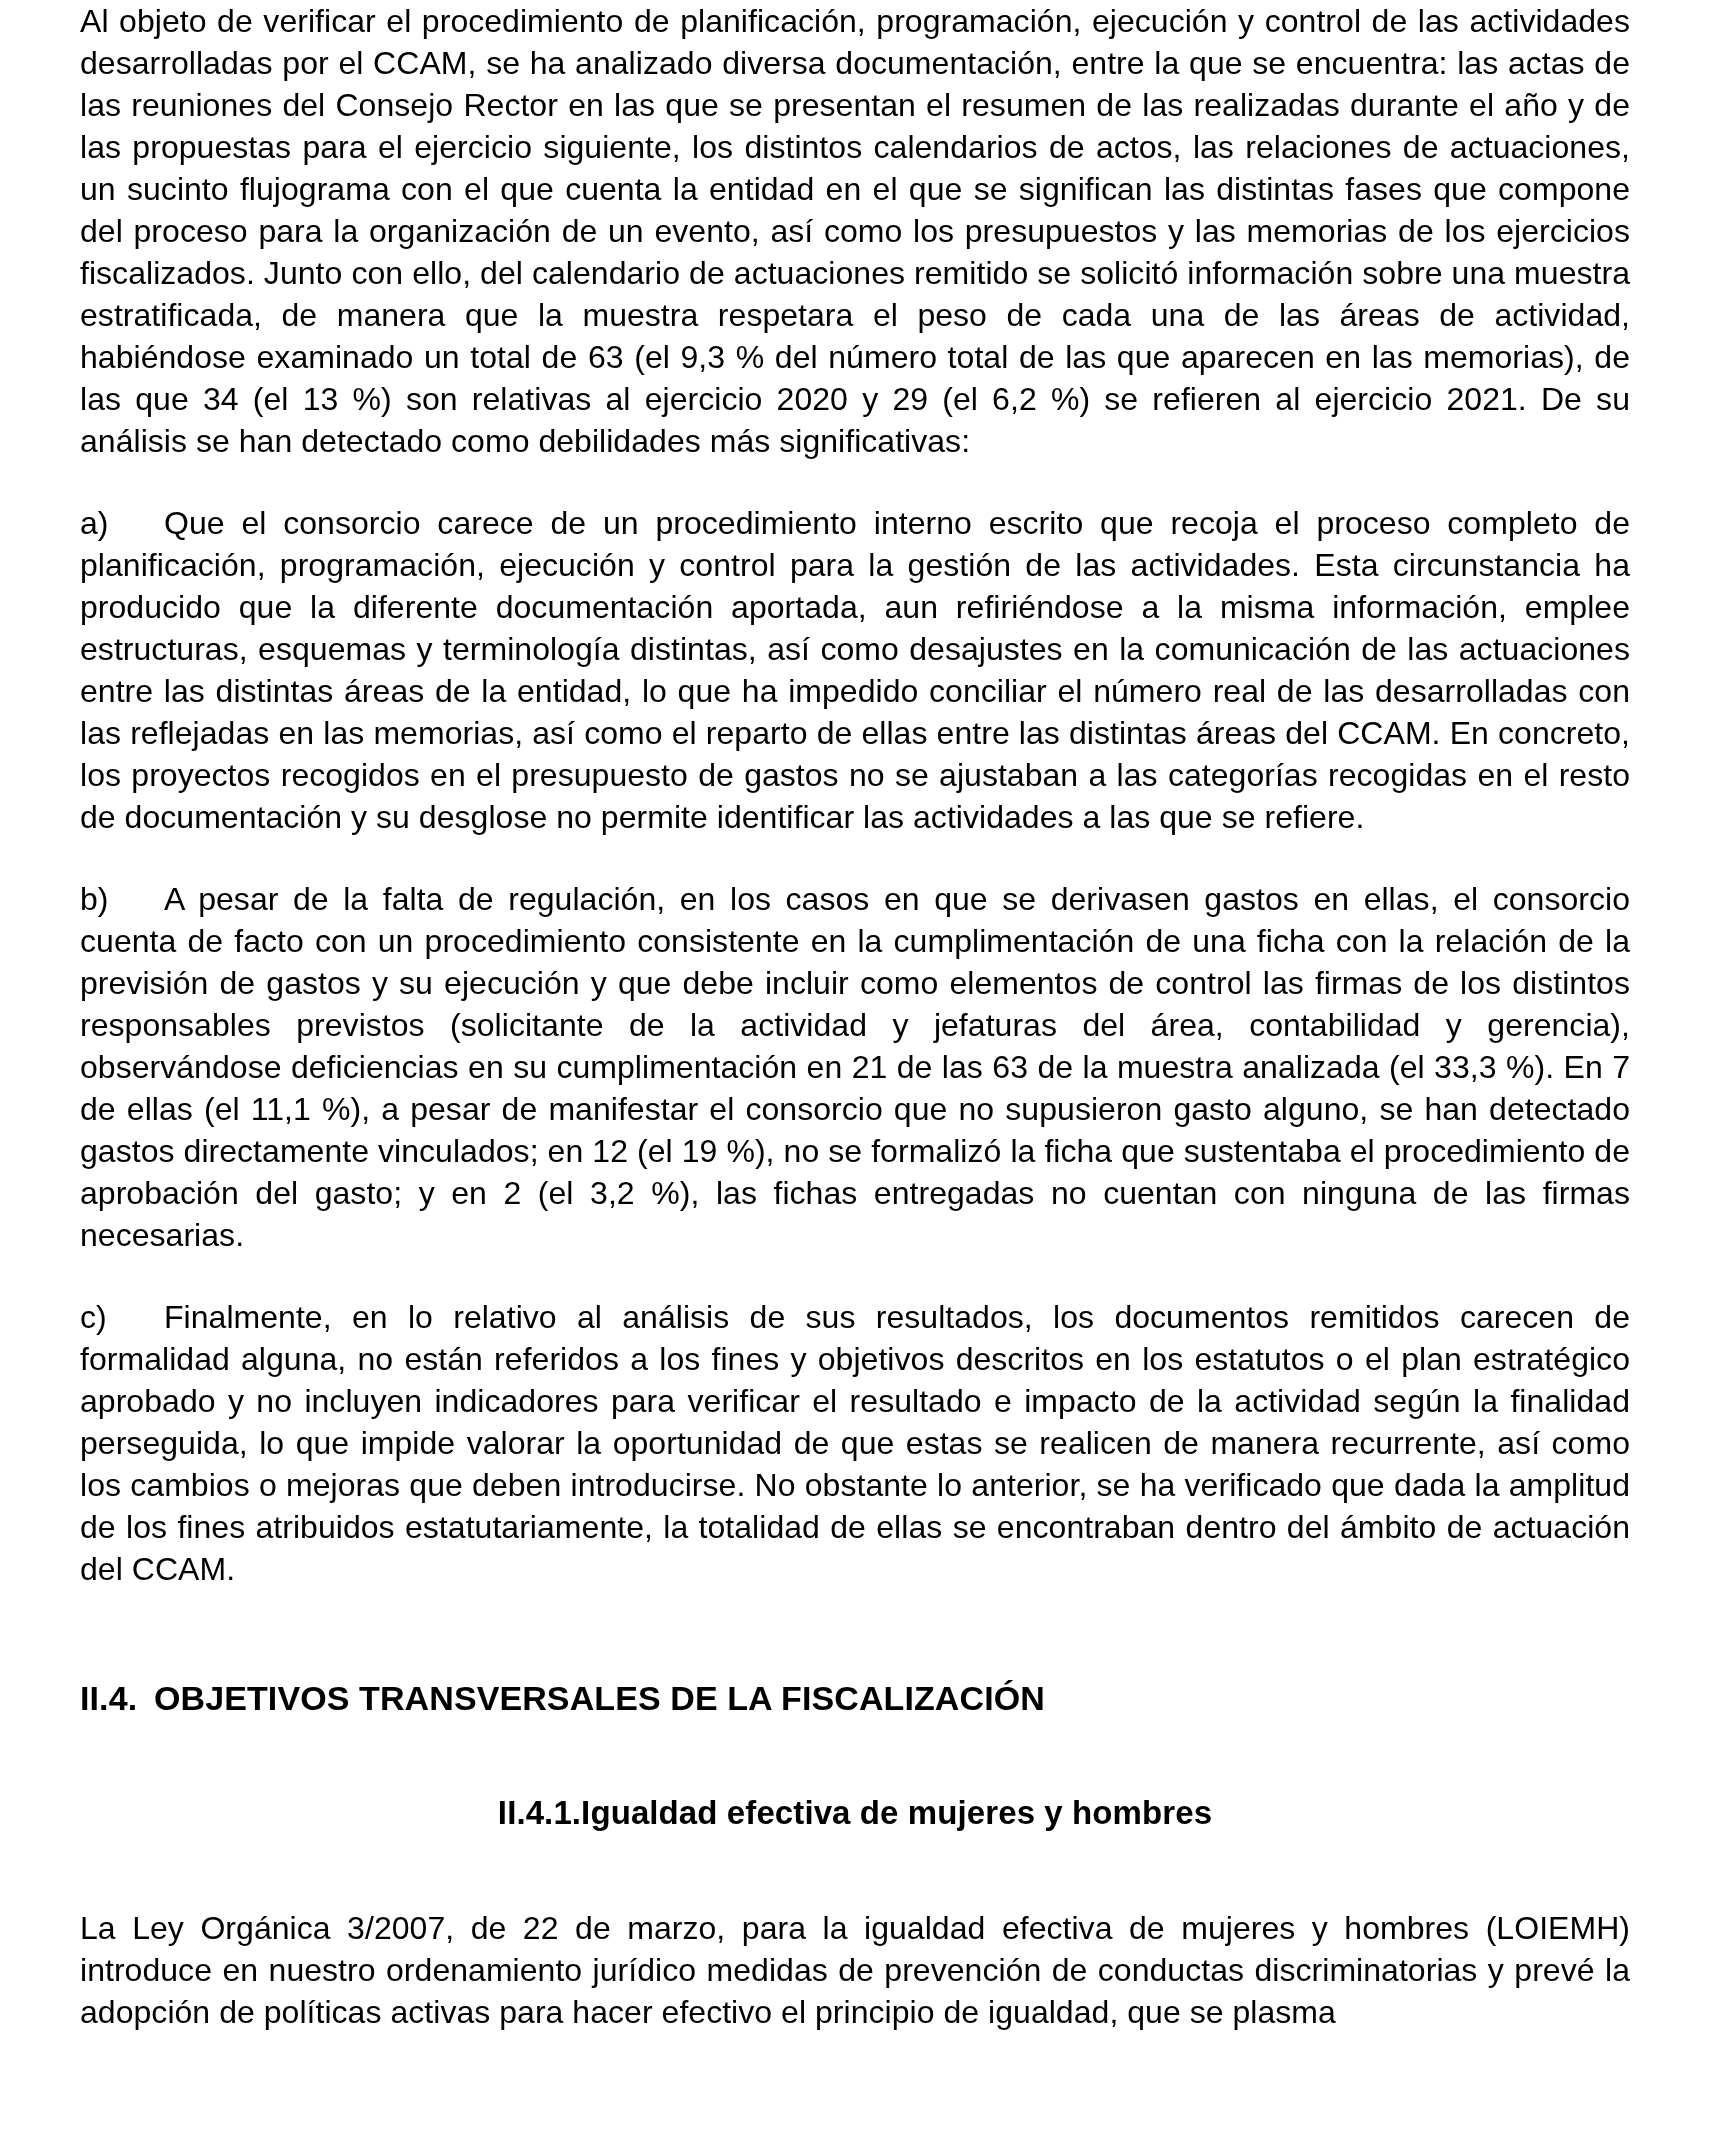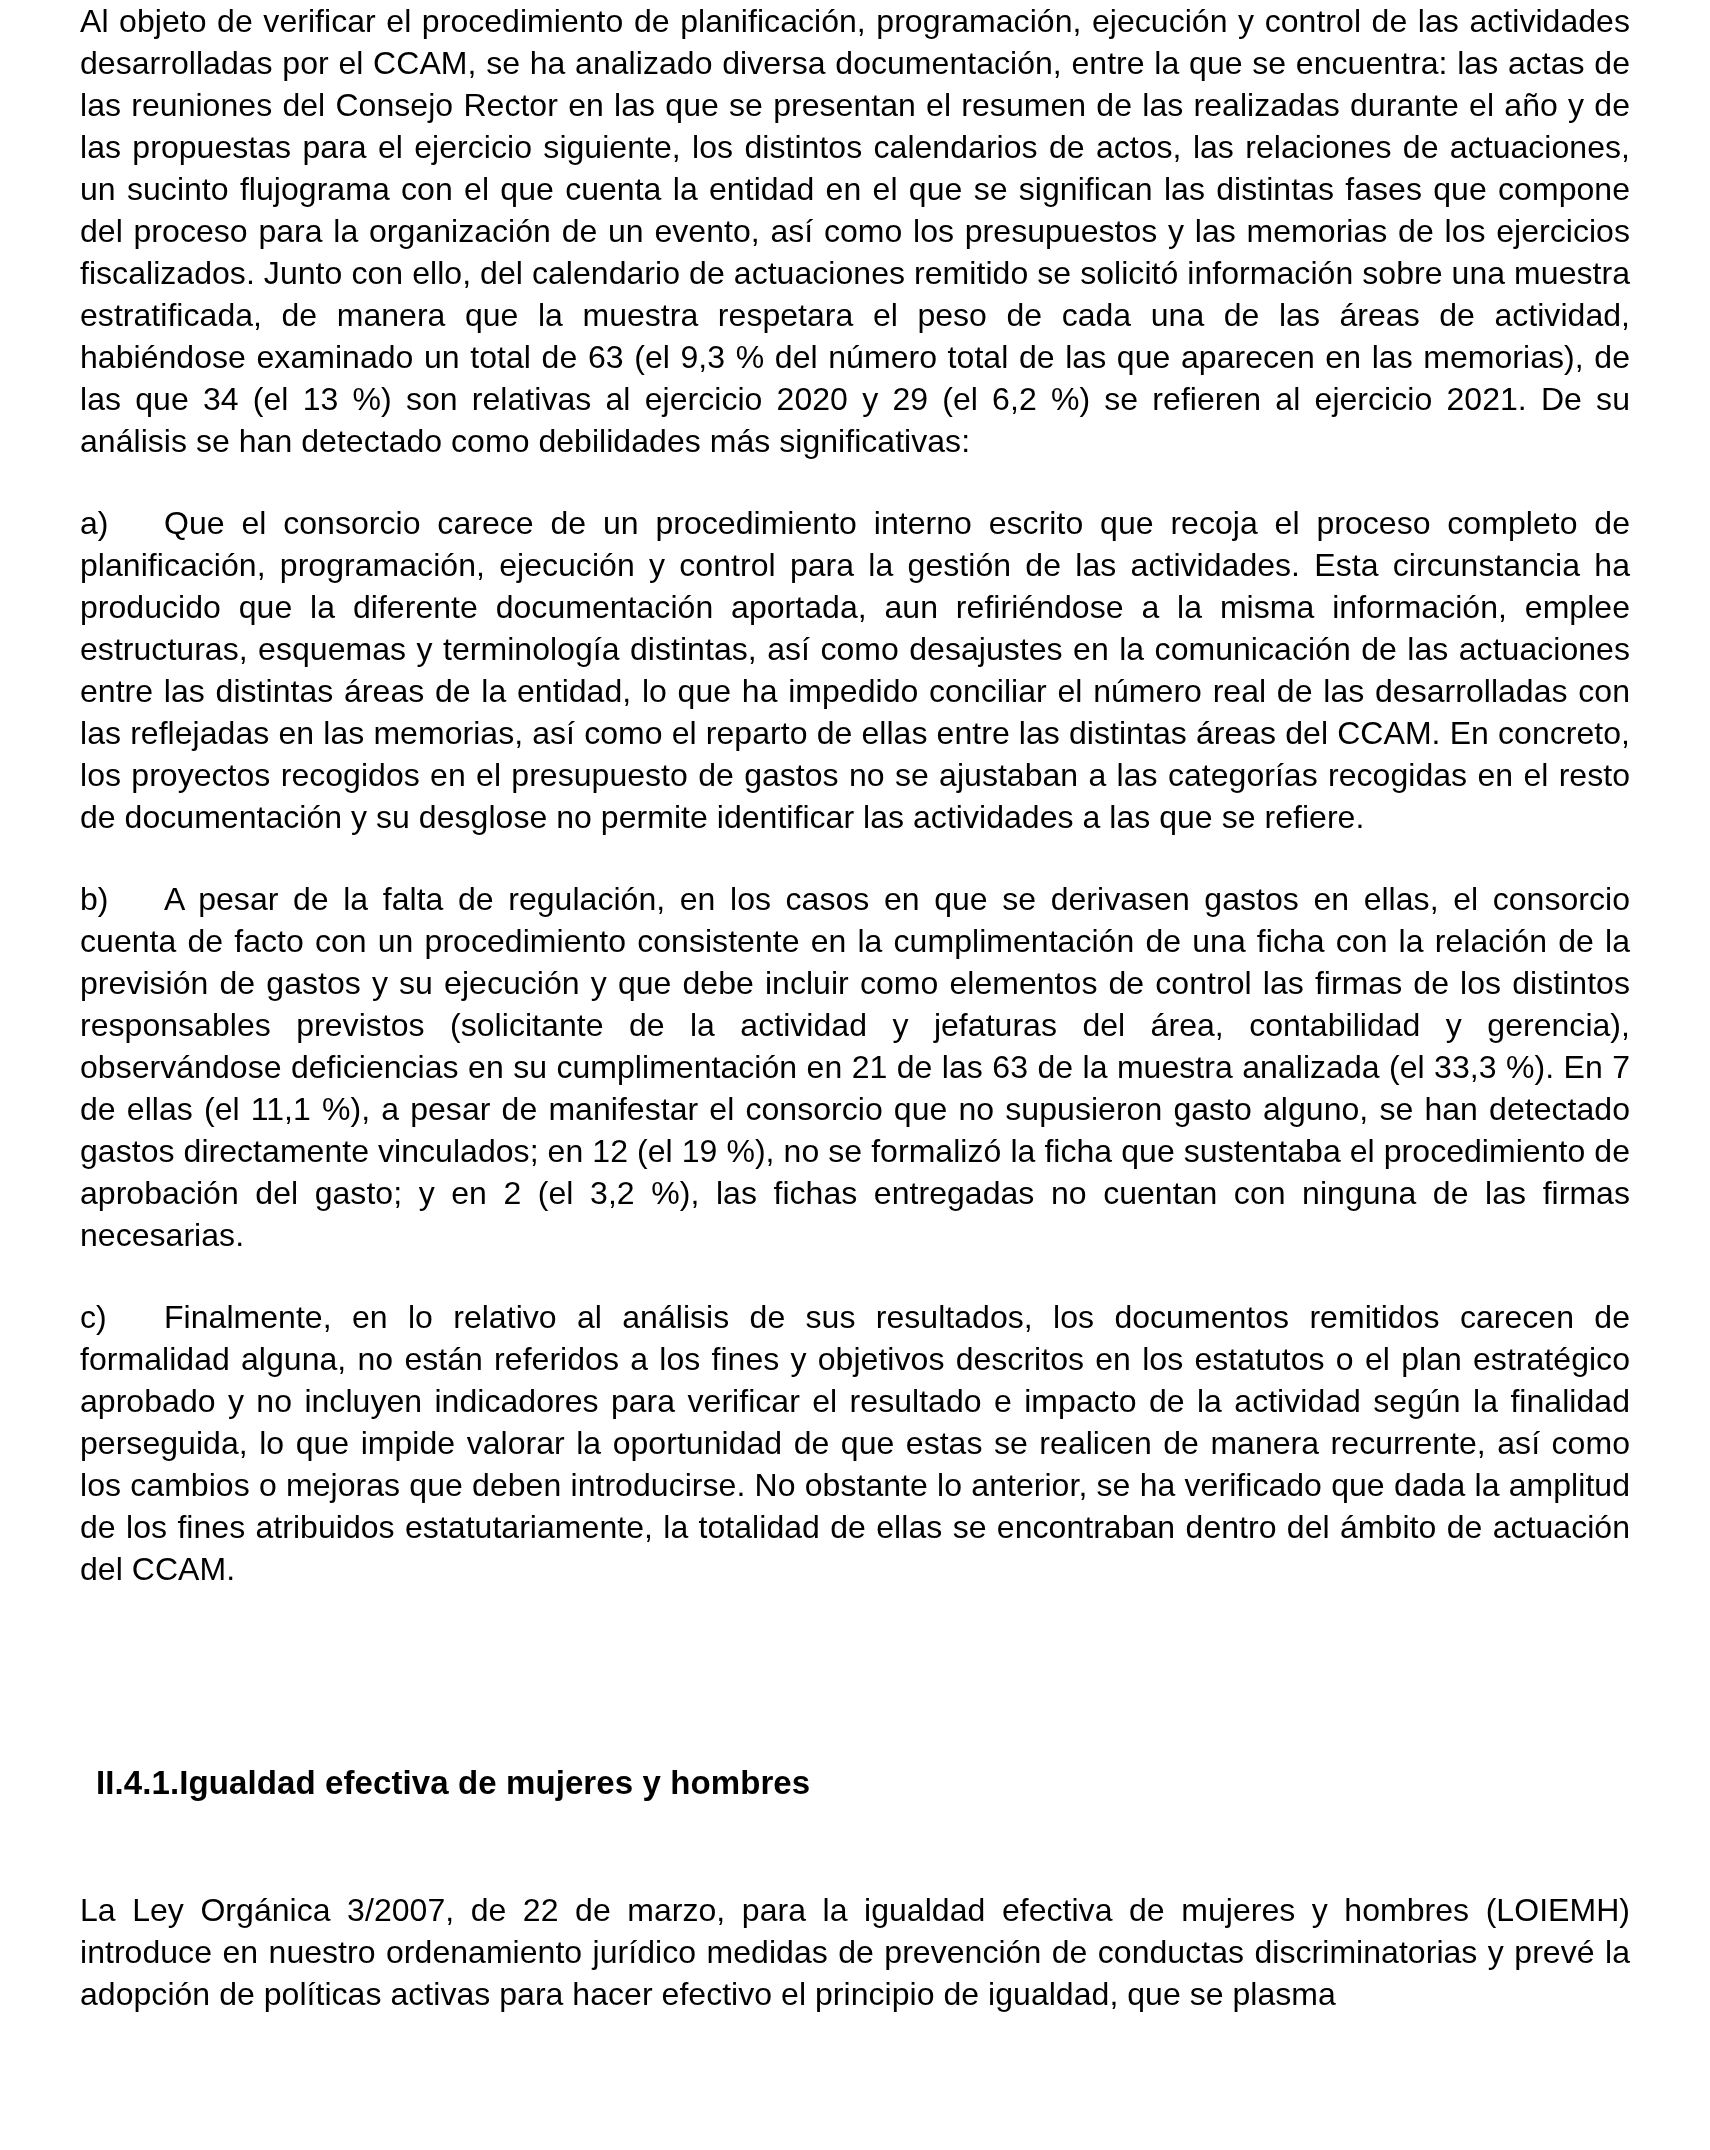--- a/index.html
+++ b/index.html
@@ -50,26 +50,26 @@
   h2.heading {
     margin: 0 0 0 0;
     padding: 0;
     font-size: 34px;
     line-height: 42px;
     font-weight: bold;
     text-align: left;
     letter-spacing: 0.1px;
   }
   h3.subheading {
-    margin: 16px;
+    margin: 4px;
     padding: 0;
     font-size: 33px;
     line-height: 42px;
     font-weight: bold;
-    text-align: left;
+    text-align: center;
     letter-spacing: 0.1px;
   }
   .h-num {
     display: inline-block;
     min-width: 74px;
   }
   .spacer-before-h2 { height: 47px; }
   .spacer-after-h2  { height: 69px; }
   .spacer-after-h3  { height: 69px; }
 </style>
@@ -83,20 +83,21 @@
     <p class="para">Al objeto de verificar el procedimiento de planificación, programación, ejecución y control de las actividades desarrolladas por el CCAM, se ha analizado diversa documentación, entre la que se encuentra: las actas de las reuniones del Consejo Rector en las que se presentan el resumen de las realizadas durante el año y de las propuestas para el ejercicio siguiente, los distintos calendarios de actos, las relaciones de actuaciones, un sucinto flujograma con el que cuenta la entidad en el que se significan las distintas fases que compone del proceso para la organización de un evento, así como los presupuestos y las memorias de los ejercicios fiscalizados. Junto con ello, del calendario de actuaciones remitido se solicitó información sobre una muestra estratificada, de manera que la muestra respetara el peso de cada una de las áreas de actividad, habiéndose examinado un total de 63 (el 9,3 % del número total de las que aparecen en las memorias), de las que 34 (el 13 %) son relativas al ejercicio 2020 y 29 (el 6,2 %) se refieren al ejercicio 2021. De su análisis se han detectado como debilidades más significativas:</p>
 
     <p class="para"><span class="marker">a)</span><span>Que el consorcio carece de un procedimiento interno escrito que recoja el proceso completo de planificación, programación, ejecución y control para la gestión de las actividades. Esta circunstancia ha producido que la diferente documentación aportada, aun refiriéndose a la misma información, emplee estructuras, esquemas y terminología distintas, así como desajustes en la comunicación de las actuaciones entre las distintas áreas de la entidad, lo que ha impedido conciliar el número real de las desarrolladas con las reflejadas en las memorias, así como el reparto de ellas entre las distintas áreas del CCAM. En concreto, los proyectos recogidos en el presupuesto de gastos no se ajustaban a las categorías recogidas en el resto de documentación y su desglose no permite identificar las actividades a las que se refiere.</span></p>
 
     <p class="para"><span class="marker">b)</span><span>A pesar de la falta de regulación, en los casos en que se derivasen gastos en ellas, el consorcio cuenta de facto con un procedimiento consistente en la cumplimentación de una ficha con la relación de la previsión de gastos y su ejecución y que debe incluir como elementos de control las firmas de los distintos responsables previstos (solicitante de la actividad y jefaturas del área, contabilidad y gerencia), observándose deficiencias en su cumplimentación en 21 de las 63 de la muestra analizada (el 33,3 %). En 7 de ellas (el 11,1 %), a pesar de manifestar el consorcio que no supusieron gasto alguno, se han detectado gastos directamente vinculados; en 12 (el 19 %), no se formalizó la ficha que sustentaba el procedimiento de aprobación del gasto; y en 2 (el 3,2 %), las fichas entregadas no cuentan con ninguna de las firmas necesarias.</span></p>
 
     <p class="para"><span class="marker">c)</span><span>Finalmente, en lo relativo al análisis de sus resultados, los documentos remitidos carecen de formalidad alguna, no están referidos a los fines y objetivos descritos en los estatutos o el plan estratégico aprobado y no incluyen indicadores para verificar el resultado e impacto de la actividad según la finalidad perseguida, lo que impide valorar la oportunidad de que estas se realicen de manera recurrente, así como los cambios o mejoras que deben introducirse. No obstante lo anterior, se ha verificado que dada la amplitud de los fines atribuidos estatutariamente, la totalidad de ellas se encontraban dentro del ámbito de actuación del CCAM.</span></p>
 
     <div class="spacer-before-h2"></div>
 
+    <h2 class="heading"><span class="h-num">II.4.</span><span>OBJETIVOS TRANSVERSALES DE LA FISCALIZACIÓN</span></h2>
 
     <div class="spacer-after-h2"></div>
 
     <h3 class="subheading"><span class="h-num">II.4.1.</span><span>Igualdad efectiva de mujeres y hombres</span></h3>
 
     <div class="spacer-after-h3"></div>
 
     <p class="para last">La Ley Orgánica 3/2007, de 22 de marzo, para la igualdad efectiva de mujeres y hombres (LOIEMH) introduce en nuestro ordenamiento jurídico medidas de prevención de conductas discriminatorias y prevé la adopción de políticas activas para hacer efectivo el principio de igualdad, que se plasma</p>
 
   </div>

